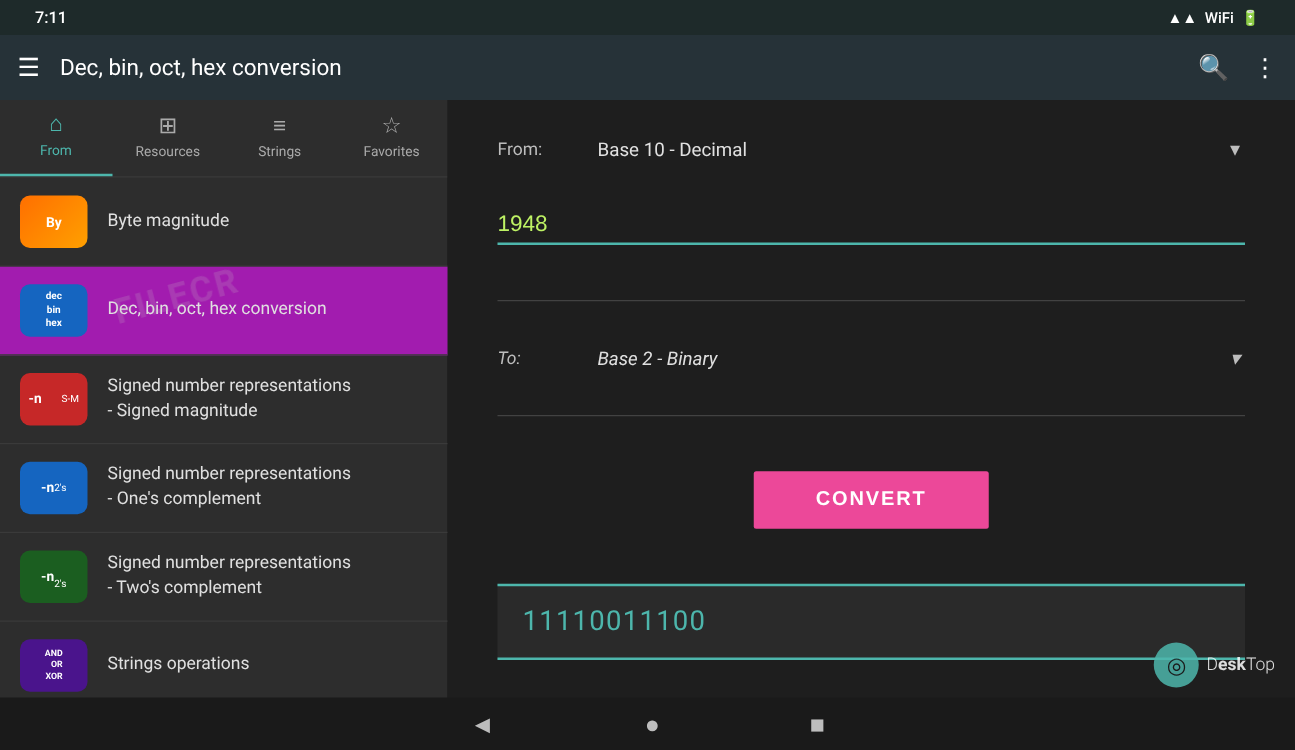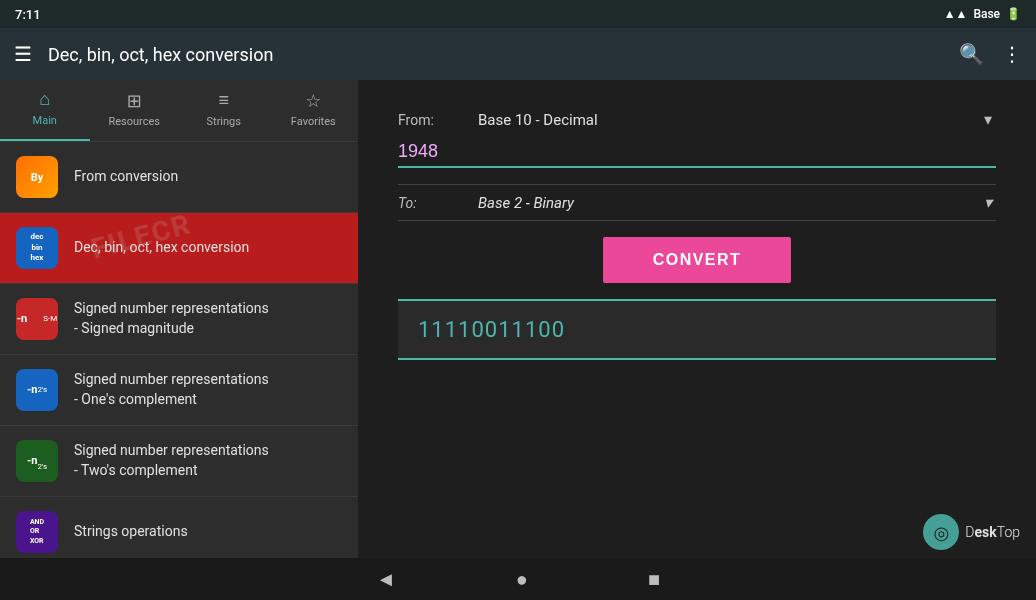--- a/index.html
+++ b/index.html
@@ -12,21 +12,21 @@
       position: relative;
     }
 
     
     .status-bar {
       height: 28px;
       background: #1e2a2a;
       display: flex;
       align-items: center;
       justify-content: space-between;
-      padding: 0 15px;
+      padding: 0 28px;
       color: #fff;
       font-size: 13px;
       font-weight: 500;
     }
     .status-bar-right {
       display: flex;
       align-items: center;
       gap: 6px;
     }
     .signal-icon, .wifi-icon, .battery-icon {
@@ -117,24 +117,24 @@
     .list-item {
       display: flex;
       align-items: center;
       padding: 14px 16px;
       gap: 16px;
       cursor: pointer;
       border-bottom: 1px solid #3a3a3a;
       min-height: 64px;
     }
     .list-item.active {
-      background: #b91c1c;
+      background: #a21caf;
     }
     .list-item-icon {
-      width: 42px;
+      width: 54px;
       height: 42px;
       border-radius: 8px;
       display: flex;
       align-items: center;
       justify-content: center;
       font-size: 13px;
       font-weight: bold;
       flex-shrink: 0;
     }
     .icon-byte {
@@ -175,21 +175,21 @@
       line-height: 1.4;
     }
 
     
     .content-panel {
       flex: 1;
       background: #1e1e1e;
       padding: 30px 40px;
       display: flex;
       flex-direction: column;
-      gap: 8px;
+      gap: 36px;
     }
 
     
     .field-row {
       display: flex;
       align-items: center;
     }
     .field-label {
       color: #bdbdbd;
       font-size: 14px;
@@ -213,21 +213,21 @@
 
     
     .input-container {
       border-bottom: 2px solid #4db6ac;
       padding-bottom: 4px;
       margin: 4px 0 8px 0;
     }
     .input-field {
       background: transparent;
       border: none;
-      color: #f0abfc;
+      color: #bef264;
       font-size: 18px;
       width: 100%;
       outline: none;
       caret-color: #4db6ac;
     }
 
     
     .divider {
       height: 1px;
       background: #424242;
@@ -337,62 +337,62 @@
       font-weight: 700;
     }
   </style>
 </head>
 <body>
 
 <div class="status-bar">
   <span>7:11</span>
   <div class="status-bar-right">
     <span class="signal-icon">▲▲</span>
-    <span class="wifi-icon">Base</span>
+    <span class="wifi-icon">WiFi</span>
     <span class="battery-icon">🔋</span>
   </div>
 </div>
 
 <div class="app-bar">
   <span class="hamburger-icon">☰</span>
   <span class="app-bar-title">Dec, bin, oct, hex conversion</span>
   <div class="app-bar-actions">
     <span>🔍</span>
     <span>⋮</span>
   </div>
 </div>
 
 <div class="main-layout">
 
   <div class="sidebar">
 
     <div class="nav-tabs">
       <div class="nav-tab active">
         <span class="nav-tab-icon">⌂</span>
-        <span class="nav-tab-label">Main</span>
+        <span class="nav-tab-label">From</span>
       </div>
       <div class="nav-tab">
         <span class="nav-tab-icon">⊞</span>
         <span class="nav-tab-label">Resources</span>
       </div>
       <div class="nav-tab">
         <span class="nav-tab-icon">≡</span>
         <span class="nav-tab-label">Strings</span>
       </div>
       <div class="nav-tab">
         <span class="nav-tab-icon">☆</span>
         <span class="nav-tab-label">Favorites</span>
       </div>
     </div>
 
     <div class="list-items">
 
       <div class="list-item">
         <div class="list-item-icon icon-byte">By</div>
-        <span class="list-item-text">From conversion</span>
+        <span class="list-item-text">Byte magnitude</span>
       </div>
 
       <div class="list-item active">
         <div class="list-item-icon icon-dec" style="font-size:8px; line-height:1.3;">dec<br>bin<br>hex</div>
         <span class="list-item-text">Dec, bin, oct, hex conversion</span>
       </div>
 
       <div class="list-item">
         <div class="list-item-icon icon-signed-sm" style="font-size:11px; line-height:1.1; text-align:center;">-n<br><span style="font-size:8px; font-weight:normal;margin-left:16px;">S-M</span></div>
         <span class="list-item-text">Signed number representations<br>- Signed magnitude</span>
@@ -402,21 +402,21 @@
         <div class="list-item-icon icon-signed-ones" style="font-size:11px; line-height:1.1; text-align:center;">-n<br><span style="font-size:8px; font-weight:normal;">2's</span></div>
         <span class="list-item-text">Signed number representations<br>- One's complement</span>
       </div>
 
       <div class="list-item">
         <div class="list-item-icon icon-signed-twos" style="font-size:11px; line-height:1.1; text-align:center;">-n<br><span style="font-size:8px; font-weight:normal;margin-top:12px;">2's</span></div>
         <span class="list-item-text">Signed number representations<br>- Two's complement</span>
       </div>
 
       <div class="list-item">
-        <div class="list-item-icon icon-bitwise" style="font-size:7px; line-height:1.3; text-align:left;">AND<br>OR<br>XOR</div>
+        <div class="list-item-icon icon-bitwise" style="font-size:7px; line-height:1.3; text-align:right;">AND<br>OR<br>XOR</div>
         <span class="list-item-text">Strings operations</span>
       </div>
 
     </div>
   </div>
 
   <div class="content-panel">
 
     <div class="field-row">
       <span class="field-label">From:</span>

